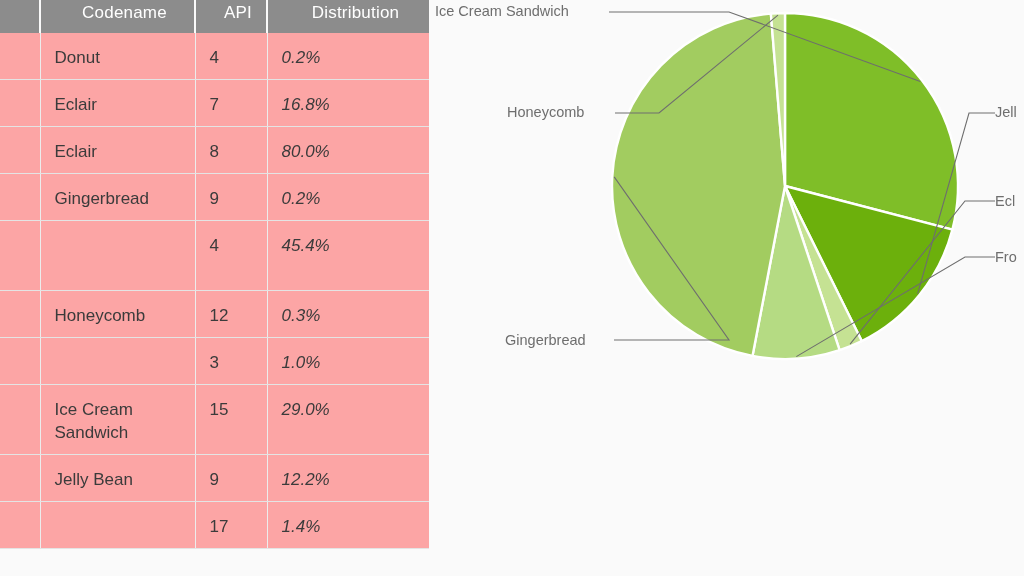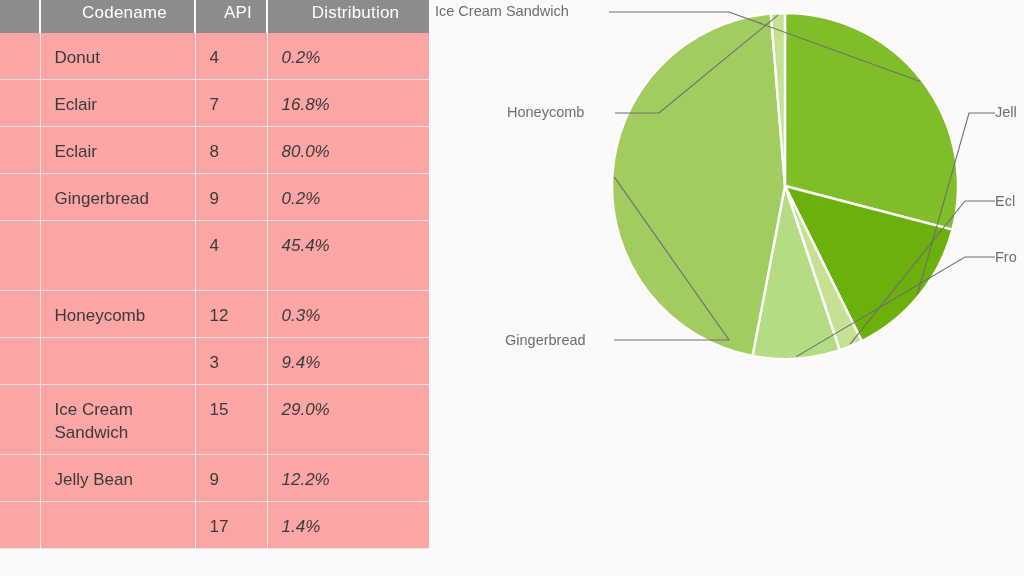--- a/index.html
+++ b/index.html
@@ -149,21 +149,21 @@
           <tr>
             <td class="version-cell">3.1</td>
             <td class="codename-cell">Honeycomb</td>
             <td class="api-cell">12</td>
             <td class="distribution-cell">0.3%</td>
           </tr>
           <tr>
             <td class="version-cell">3.2</td>
             <td class="codename-cell"></td>
             <td class="api-cell">3</td>
-            <td class="distribution-cell">9.4%</td>
+            <td class="distribution-cell">1.0%</td>
           </tr>
           <tr>
             <td class="version-cell">4.0.3 -<br>4.0.4</td>
             <td class="codename-cell">Ice Cream<br>Sandwich</td>
             <td class="api-cell">15</td>
             <td class="distribution-cell">29.0%</td>
           </tr>
           <tr>
             <td class="version-cell">4.1.x</td>
             <td class="codename-cell">Jelly Bean</td>

